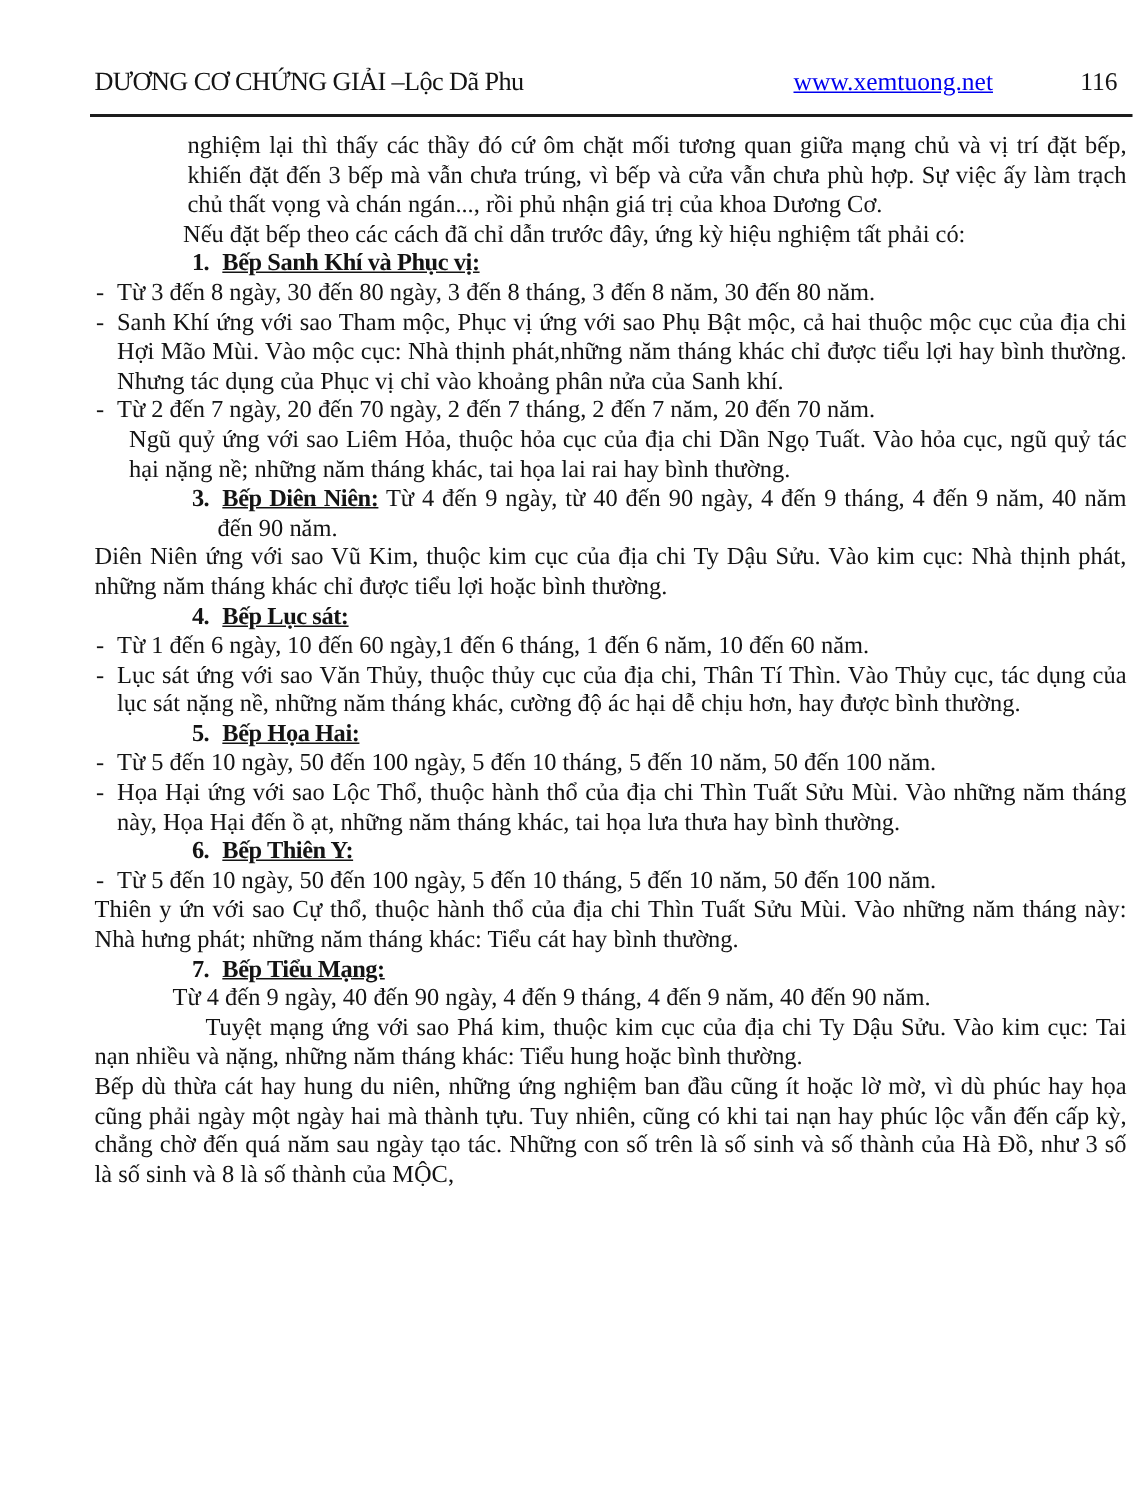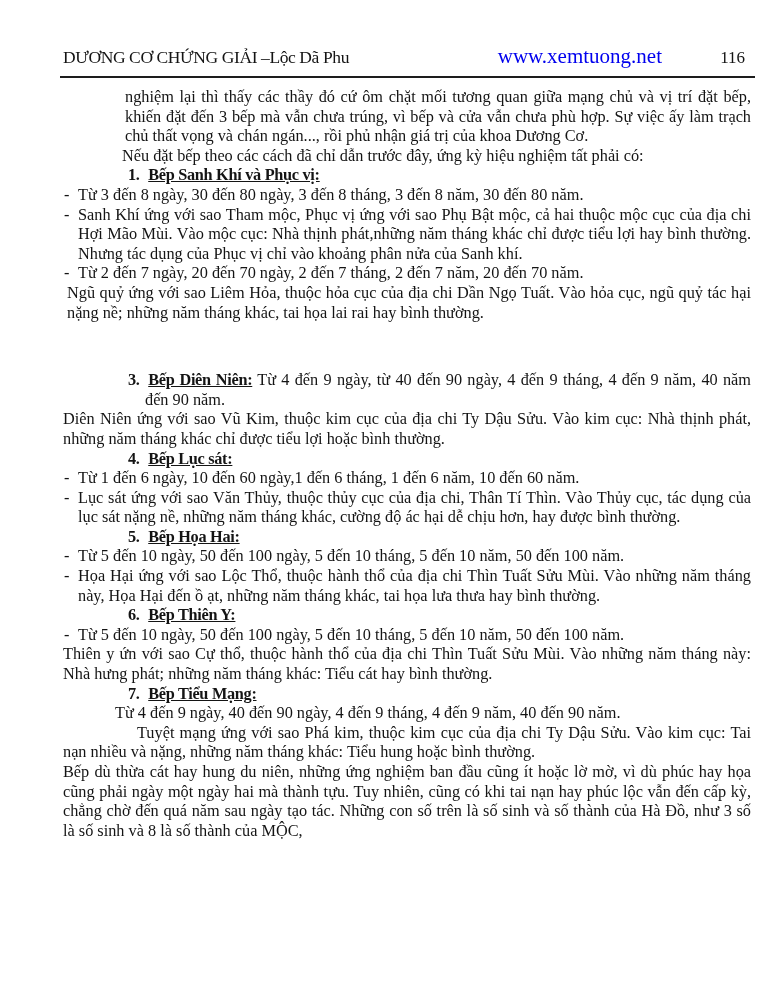--- a/index.html
+++ b/index.html
@@ -23,22 +23,23 @@
     display:flex;
     align-items:baseline;
     white-space:nowrap;
   }
   .title {
     flex:1;
     font-size:17.5px;
     letter-spacing:-0.4px;
   }
   .link {
-    font-size:21px;
+    font-size:17px;
     color:#0000ee;
+    text-decoration:underline;
     cursor:pointer;
   }
   .pagenum {
     margin-left:57px;
     width:26px;
     text-align:right;
     font-size:17px;
   }
   .rule {
     position:absolute;
@@ -48,42 +49,41 @@
   .content {
     position:absolute;
     left:63px; right:62px; top:87px;
     font-size:16.3px;
     line-height:19.6px;
     text-align:justify;
   }
   .para { margin:0; }
   .p-open  { margin-left:62px; }
   .p-intro { text-indent:59px; text-align:left; }
-  .p-hang  { margin-left:4px; }
+  .p-hang  { margin-left:23px; }
   .p-block { }
   .p7-first{ margin-left:52px; text-align:left; }
   .p7      { text-indent:74px; }
   .p-full  { }
   .bullet {
     position:relative;
     padding-left:15px;
   }
   .bullet .dash {
     position:absolute;
     left:1px; top:0;
   }
   .heading {
     margin-left:65px;
     text-align:left;
   }
   .heading.with-inline {
     margin-left:82px;
     text-indent:-17px;
     text-align:justify;
-    margin-top:48px;
   }
   .hnum {
     font-weight:bold;
     margin-right:9px;
     letter-spacing:-0.5px;
   }
   .htitle {
     font-weight:bold;
     text-decoration:underline;
     letter-spacing:-0.3px;

